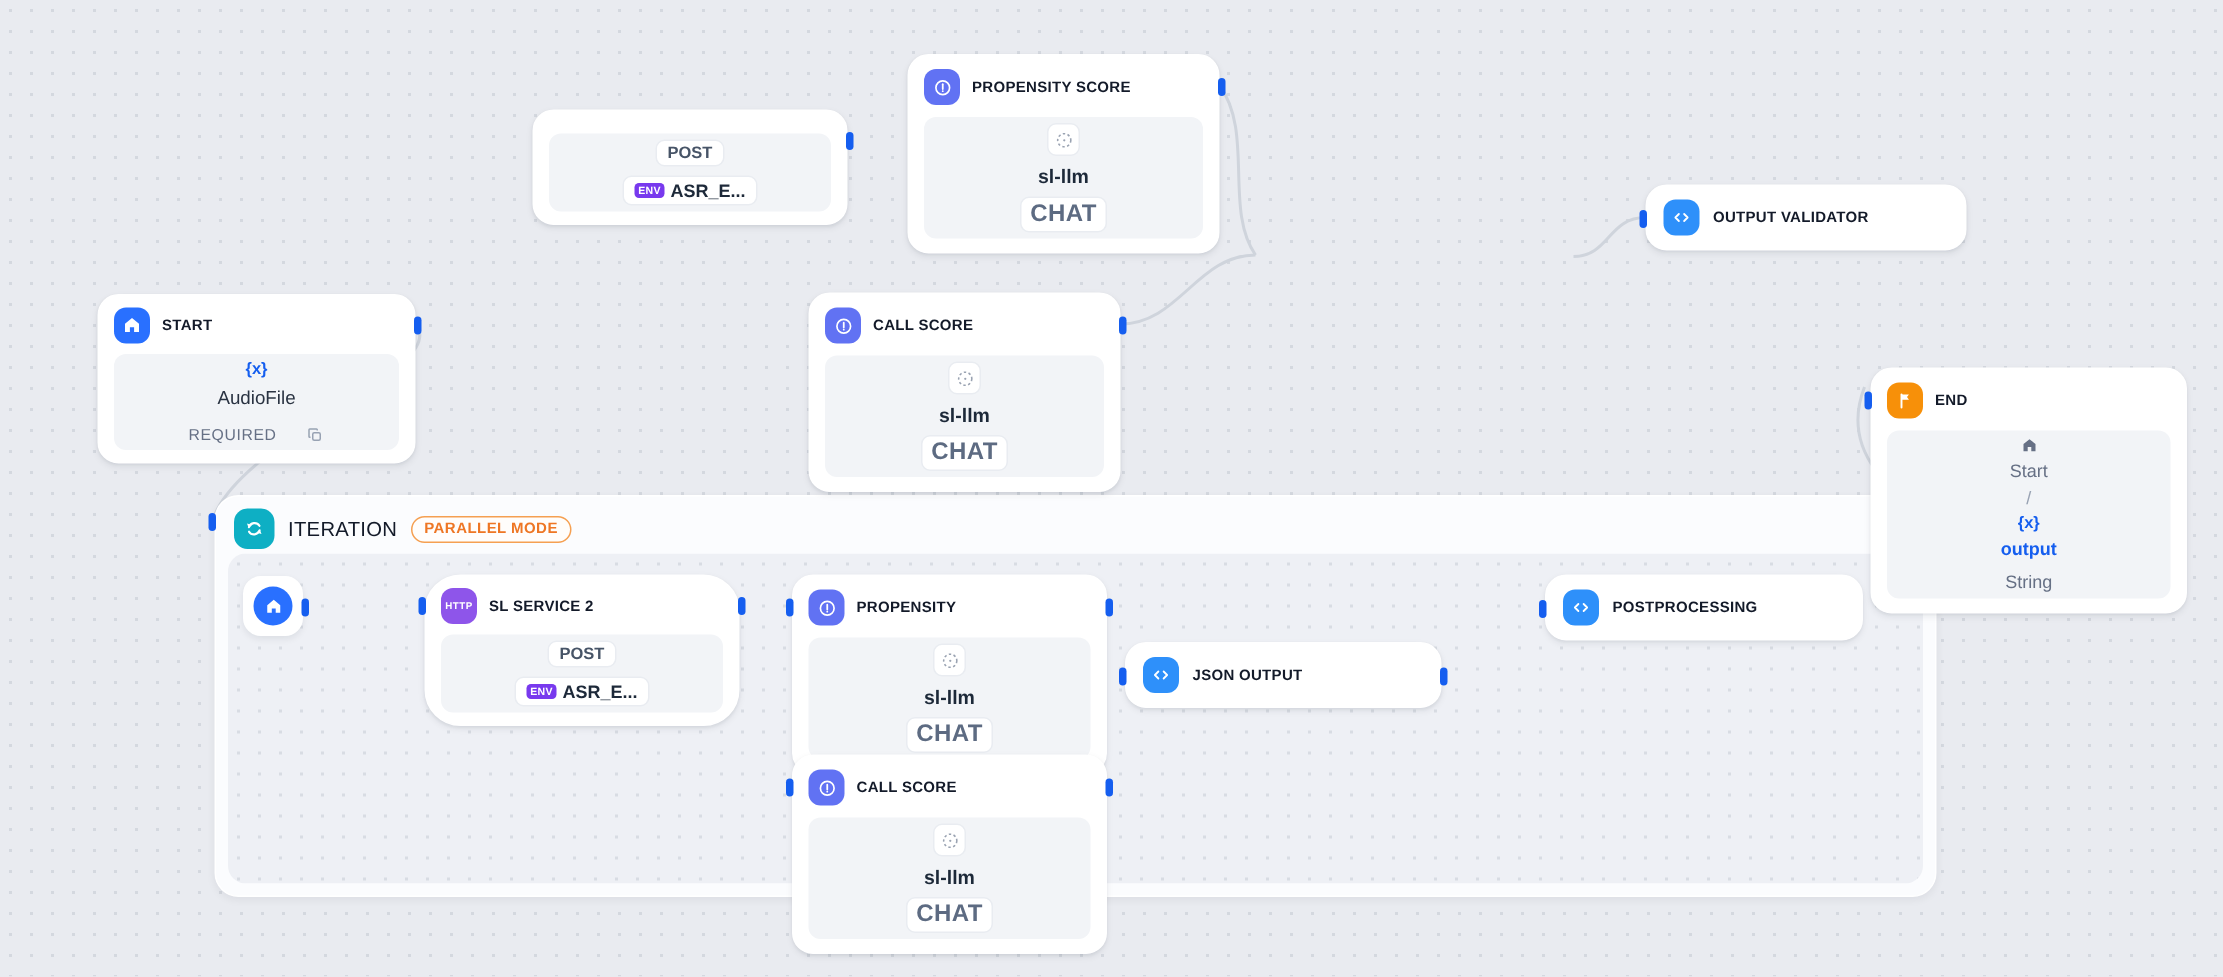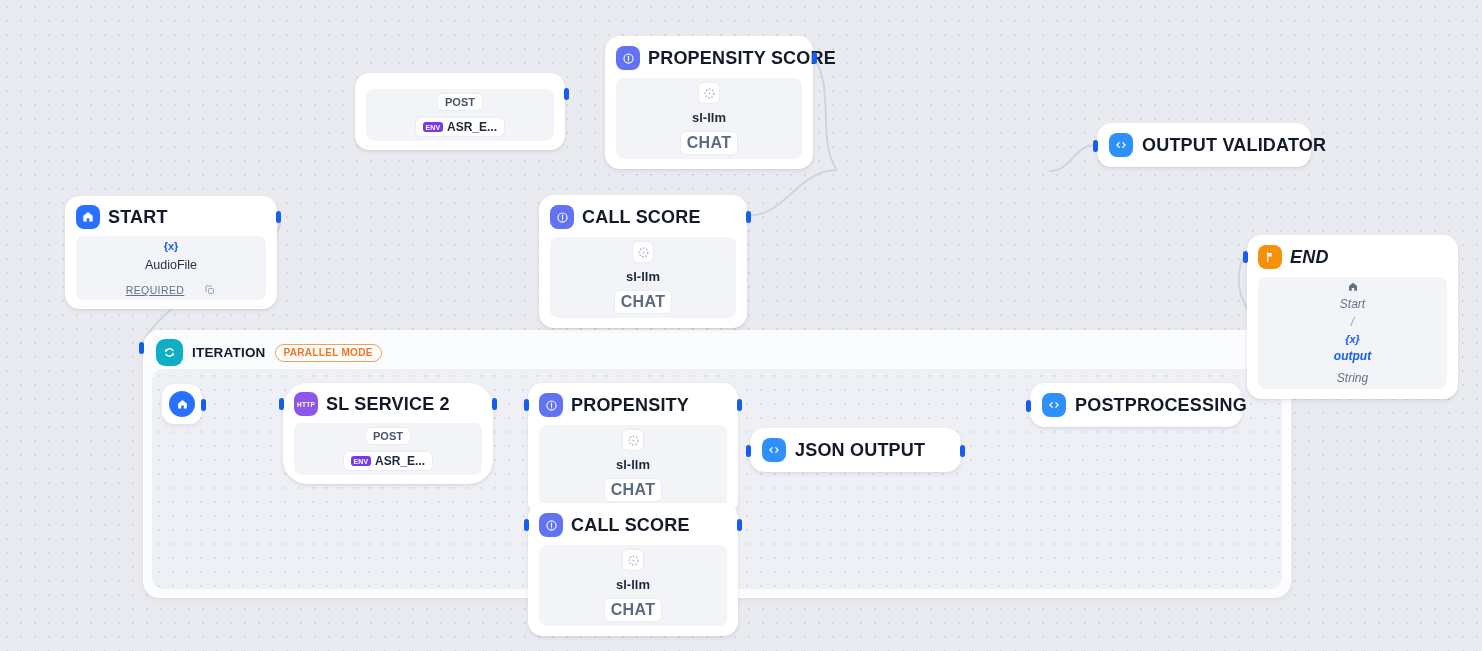--- a/index.html
+++ b/index.html
@@ -22,21 +22,21 @@
     position:absolute; background:#fff; border:1.5px solid #fff;
     border-radius:14px;
     box-shadow:0 2px 5px rgba(16,24,40,.07), 0 1px 2px rgba(16,24,40,.05);
   }
   .pad { padding:8px 10px; }
   .hdr { display:flex; align-items:center; gap:8px; }
   .nicon {
     width:24px; height:24px; border-radius:8px; flex:0 0 auto;
     display:flex; align-items:center; justify-content:center; color:#fff;
   }
-  .title { font-size:18px; font-weight:700; color:#131a29; letter-spacing:.2px; white-space:nowrap; }
+  .title { font-size:10px; font-weight:700; color:#131a29; letter-spacing:.2px; white-space:nowrap; }
   .body-pill {
     margin-top:7px; background:#f2f4f7; border-radius:8px;
     display:flex; align-items:center; gap:6px; padding:4px 8px;
     font-size:12px; color:#344054;flex-direction:column;
   }
   .chip {
     background:#fff; border:1px solid #e9ecf1; border-radius:6px;
     padding:2px 7px; font-size:11px; font-weight:600; color:#475467;
     display:inline-flex; align-items:center; gap:4px; white-space:nowrap;
   }
@@ -48,42 +48,42 @@
   .url-text { color:#1d2939; font-weight:600; font-size:12px; }
   .model-chip {
     width:22px; height:22px; background:#fff; border:1px solid #e9ecf1;
     border-radius:6px; display:flex; align-items:center; justify-content:center;
   }
   .model-name { font-size:13px; font-weight:700; color:#1d2939; }
   .vx { color:#155eef; font-weight:700; font-size:11px; }
   .var-name { color:#2a3342; font-size:12.5px; }
   .spacer { flex:1; }
   .muted { color:#667085; }
-  .required { font-size:10.5px; color:#667085; letter-spacing:.4px; display:flex; align-items:flex-end; gap:20px;text-decoration:underline; }
+  .required { font-size:10.5px; color:#667085; letter-spacing:.4px; display:flex; align-items:flex-end; gap:20px; }
 
   .handle {
     position:absolute; width:5px; height:12px; background:#155eef; border-radius:3px;
   }
   .h-left  { left:-5px; }
   .h-right { right:-5px; }
 
   .codenode { height:44px; display:flex; align-items:center; padding:0 11px; }
   .codenode .hdr { gap:9px; }
 
   .iteration {
     position:absolute; left:143px; top:330px; width:1148px; height:268px;
     background:#fbfcfe; border:1.5px solid #fff; border-radius:16px;
     box-shadow:0 2px 6px rgba(16,24,40,.06);
   }
   .iter-hdr { display:flex; align-items:center; gap:9px; padding:7px 12px 0 12px; height:36px; }
   .iter-icon {
     width:27px; height:27px; border-radius:9px; background:#0eafc4;
     display:flex; align-items:center; justify-content:center;
   }
-  .iter-title { font-size:13.5px; font-weight:700; color:#131a29; letter-spacing:.2px; }
+  .iter-title { font-size:13.5px; font-weight:400; color:#131a29; letter-spacing:.2px; }
   .parallel-badge {
     border:1px solid #f5a052; color:#ee7624; background:#fffdfb;
     font-size:10px; font-weight:700; letter-spacing:.3px;
     border-radius:10px; padding:2.5px 8px;
   }
   .iter-inner {
     position:absolute; left:8px; right:8px; top:38px; bottom:8px;
     background:#eef0f5; border-radius:12px;
     background-image:radial-gradient(#d8dce3 1.1px, transparent 1.1px);
     background-size:14px 14px;
@@ -232,21 +232,21 @@
       <span class="nicon" style="background:#2e90fa">
         <svg viewBox="0 0 24 24" width="14" height="14">
             <path d="M9 8l-4 4 4 4M15 8l4 4-4 4" stroke="#fff" stroke-width="2.1" fill="none" stroke-linecap="round" stroke-linejoin="round"></path>
           </svg>
       </span>
       <span class="title">OUTPUT VALIDATOR</span>
     </div>
     <span class="handle h-left" style="top:16px"></span>
   </div>
 
-  <div class="node" style="left:1247px; top:235px; width:211px; padding:9px 10px;font-style:italic;">
+  <div class="node" style="left:1247px; top:245px; width:211px; padding:9px 10px;">
     <div class="hdr">
       <span class="nicon" style="background:#f79009">
         <svg viewBox="0 0 24 24" width="14" height="14">
             <path d="M8 20V5" stroke="#fff" stroke-width="2.2" stroke-linecap="round"></path>
             <path d="M8 5h8.5l-2.2 3.1 2.2 3.1H8z" fill="#fff"></path>
           </svg>
       </span>
       <span class="title">END</span>
     </div>
     <div class="body-pill end-row" style="margin-top:8px;">

